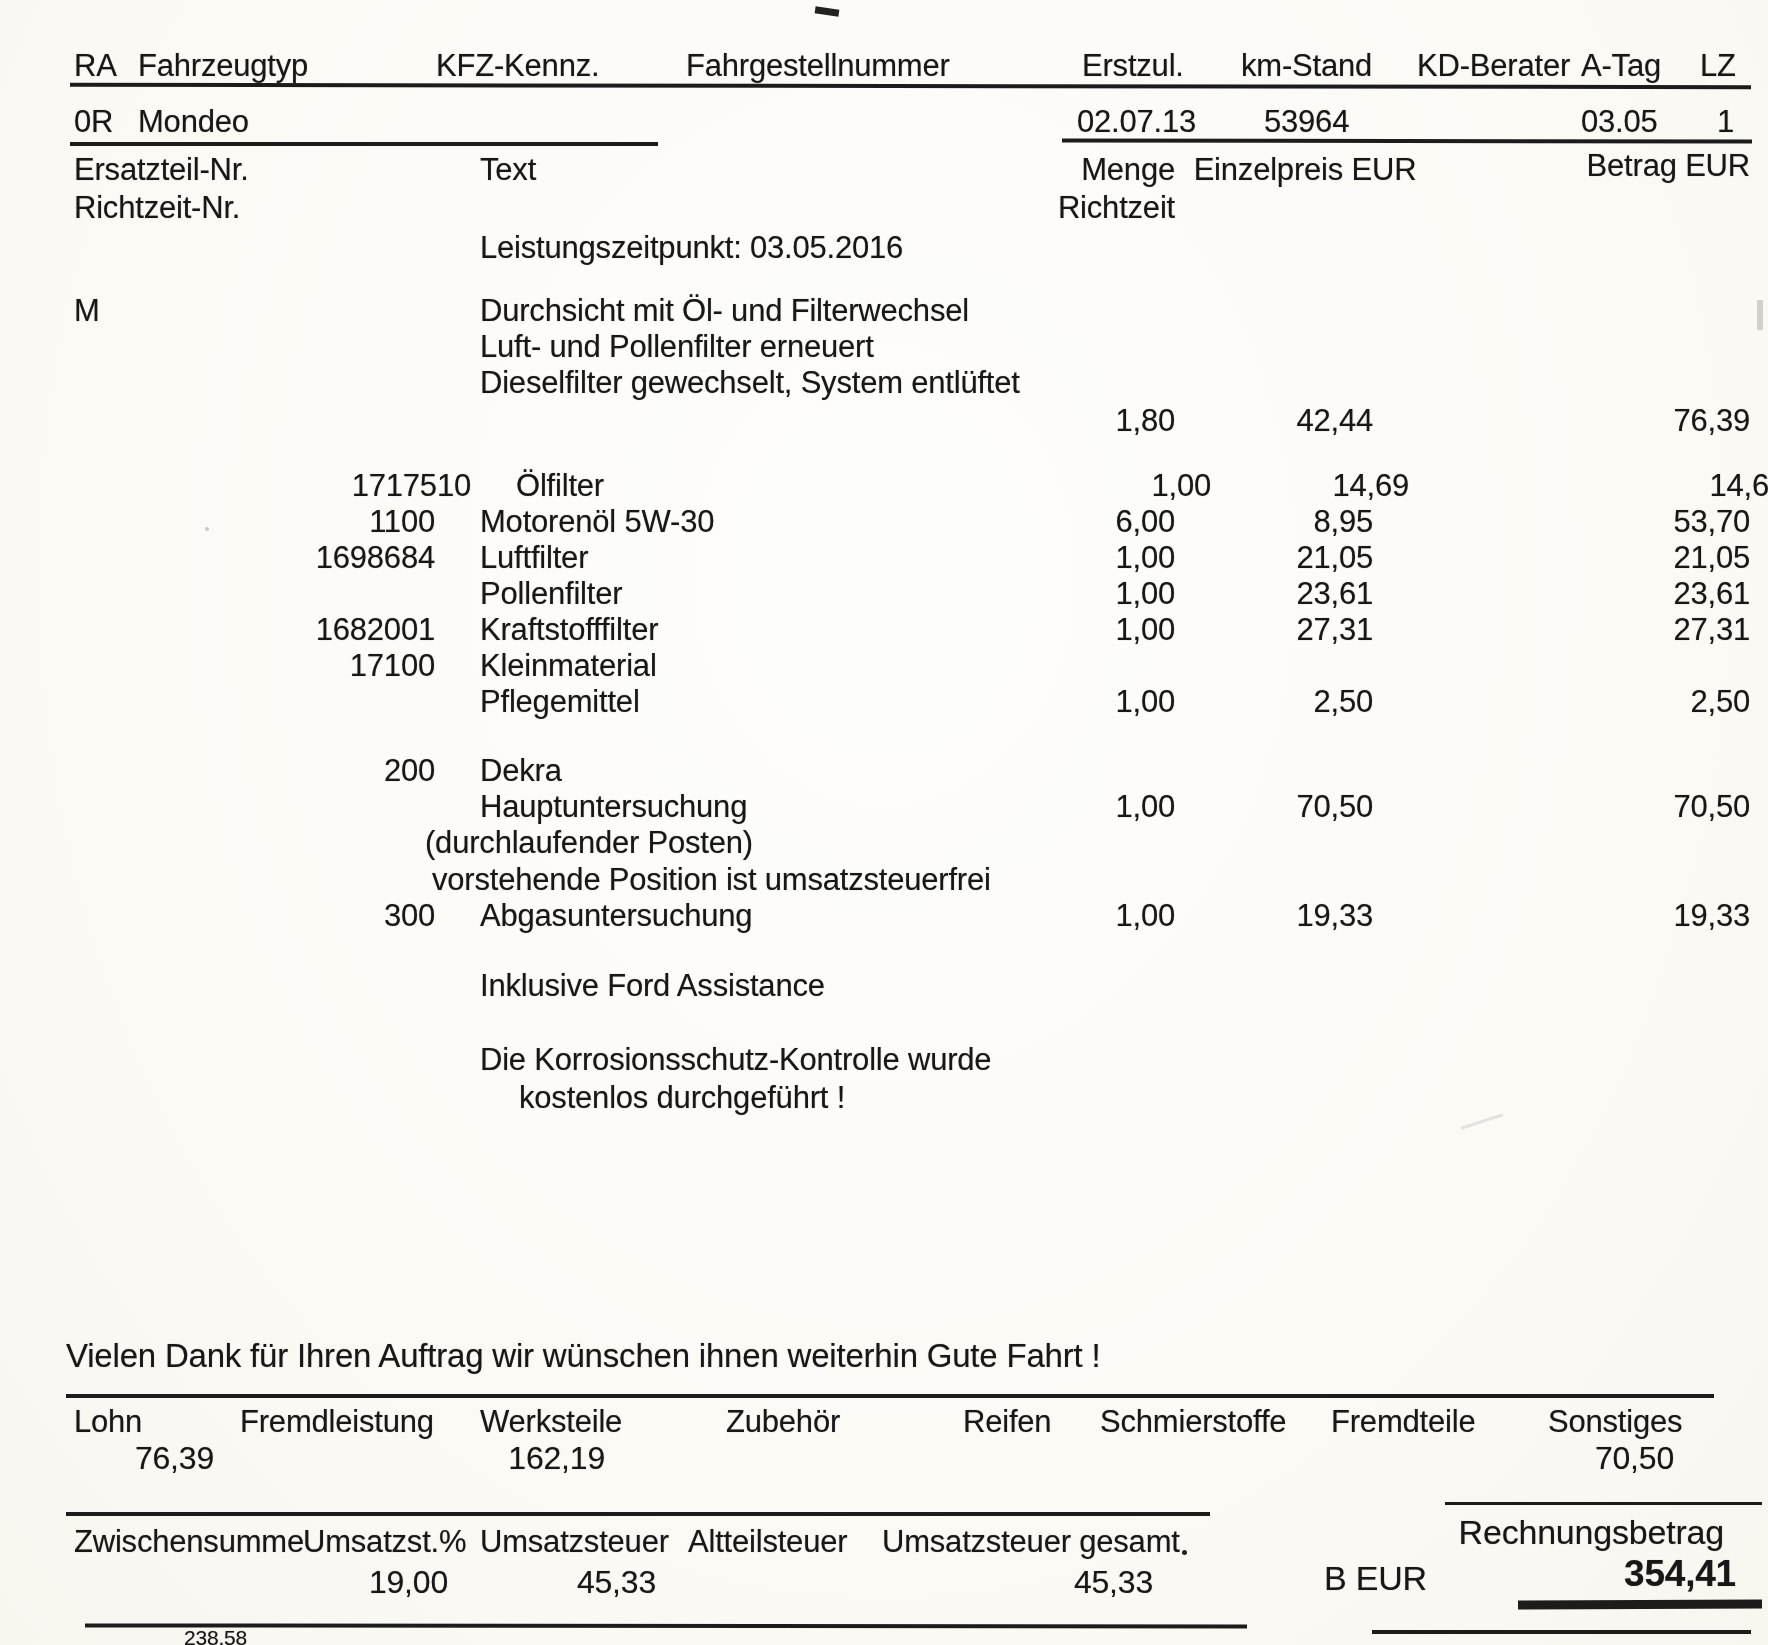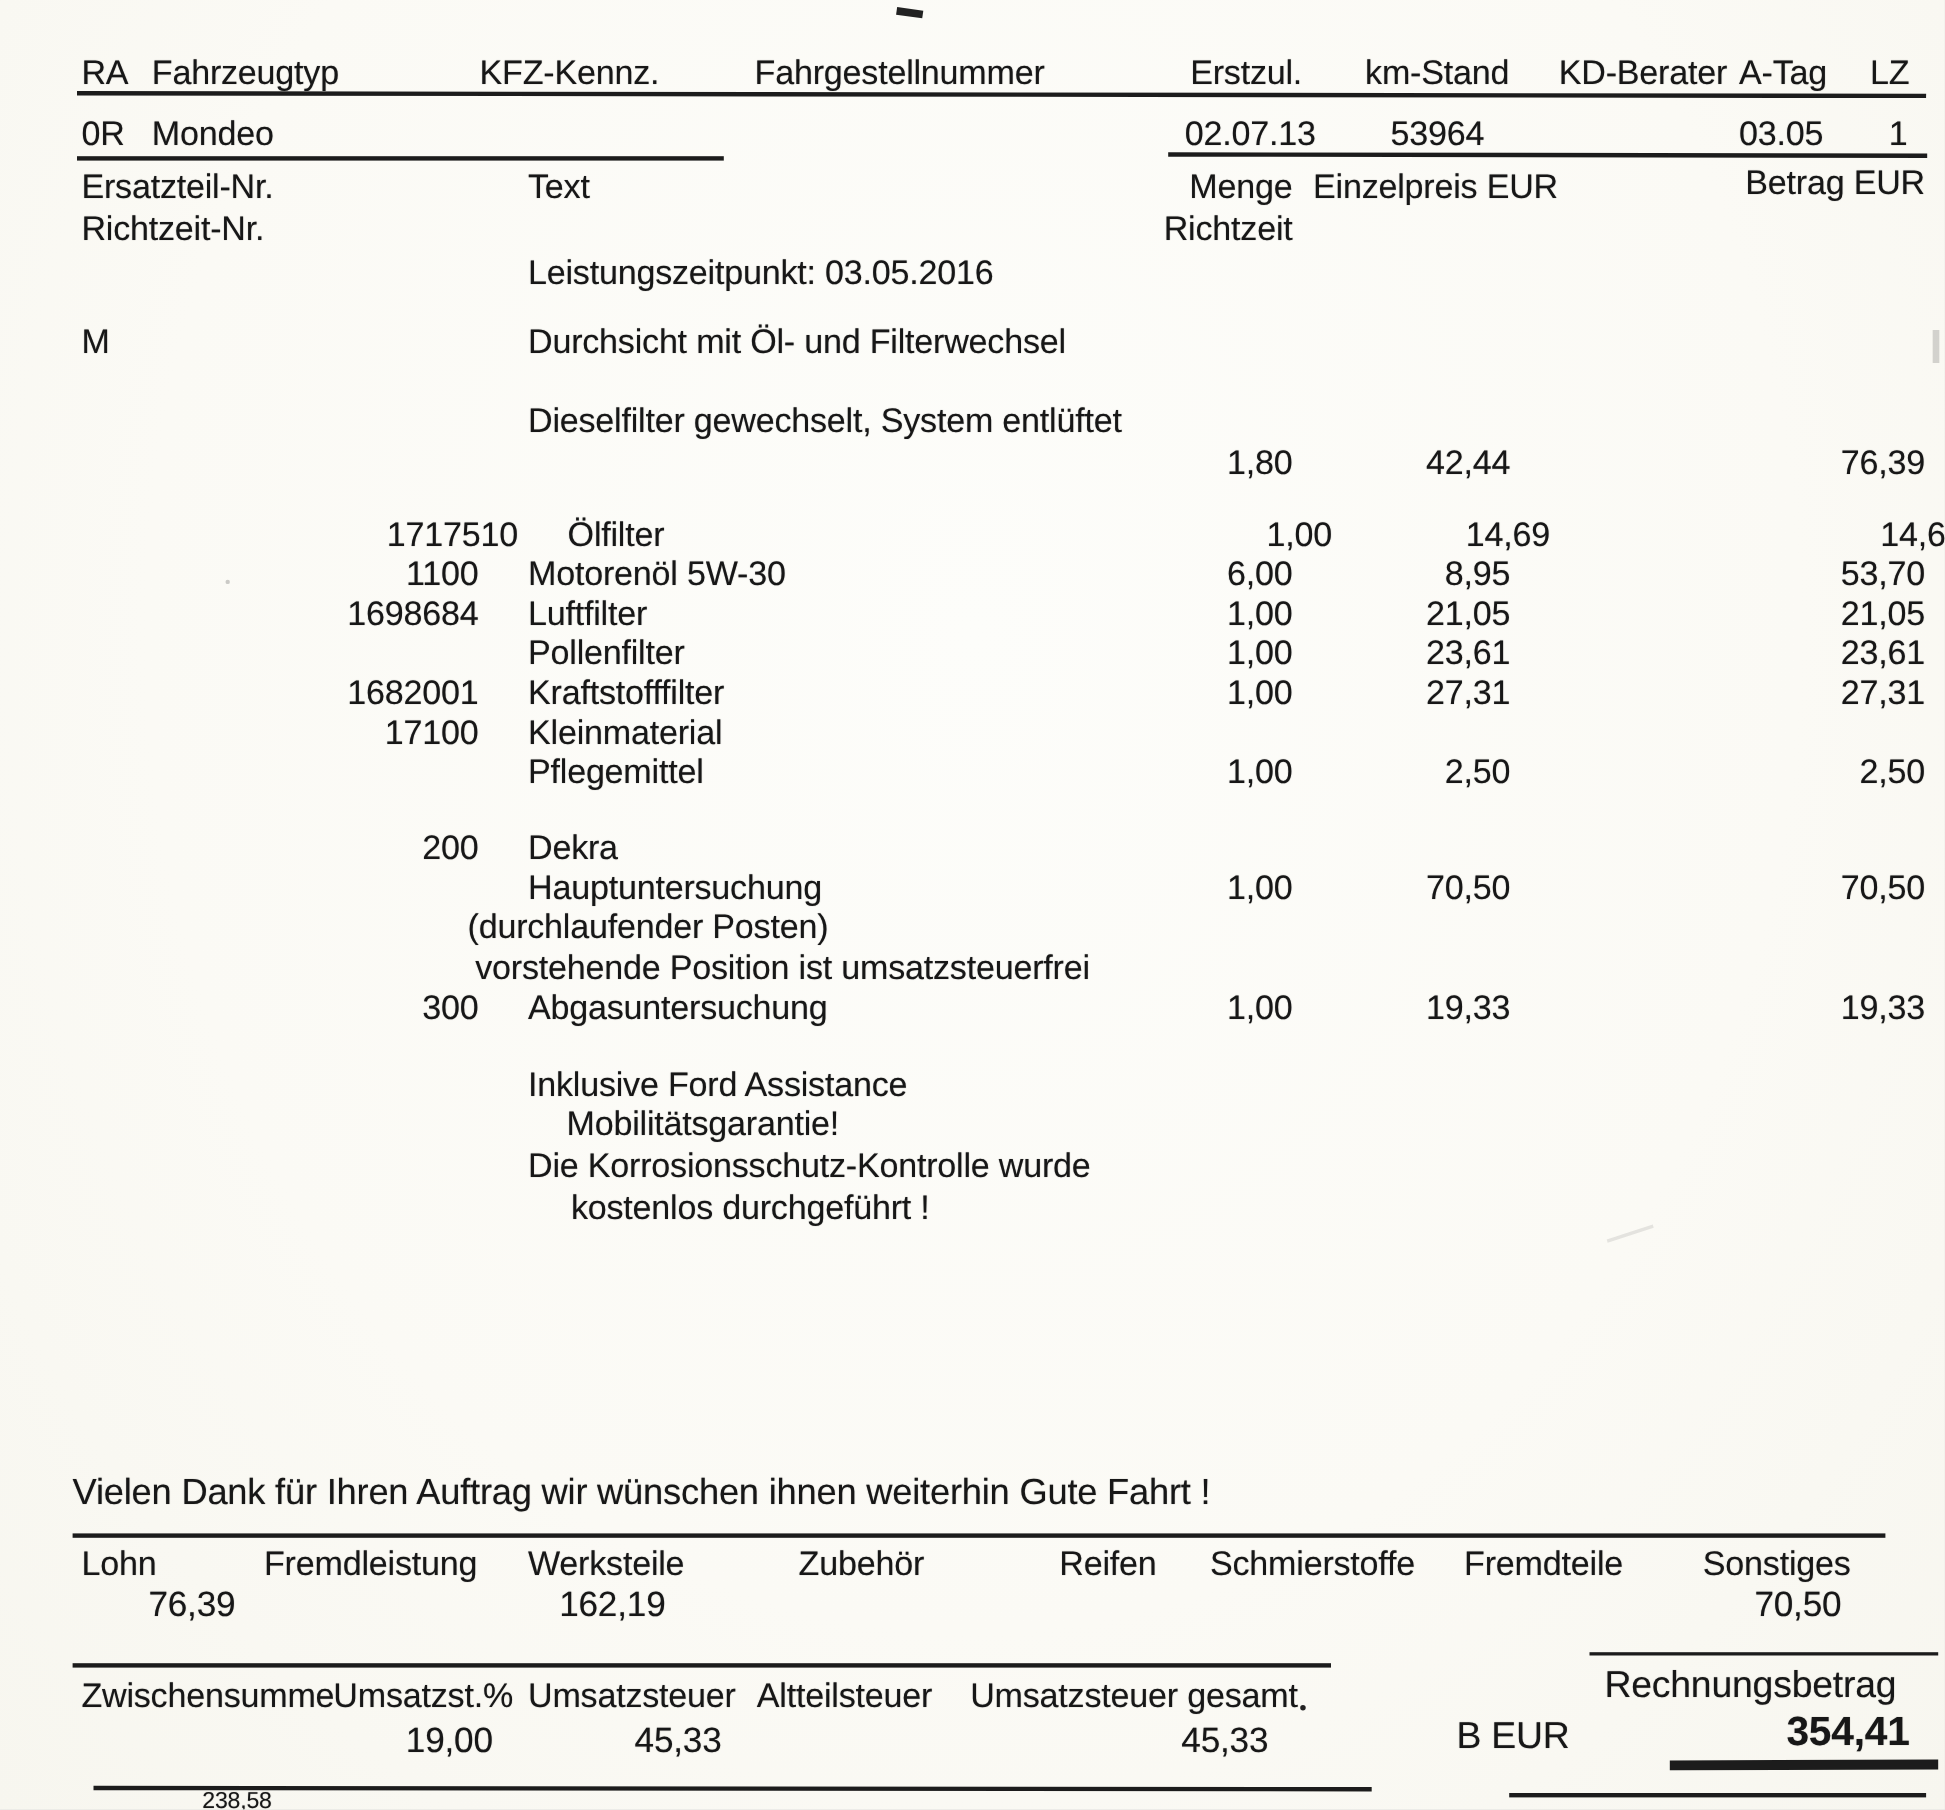--- a/index.html
+++ b/index.html
@@ -75,20 +75,23 @@
   <div class="t right" style="left:975px;top:190px;width:200px;">Richtzeit</div>
   <div class="t center" style="left:1180px;top:152px;width:250px;">Einzelpreis EUR</div>
   <div class="t right" style="left:1548px;top:148px;width:202px;">Betrag EUR</div>
 
   <div class="t" style="left:480px;top:230px;">Leistungszeitpunkt: 03.05.2016</div>
 
   <div class="row" style="top:293px;">
     <span class="cell code-left">M</span>
     <span class="cell txt">Durchsicht mit Öl- und Filterwechsel</span>
   </div>
+  <div class="row" style="top:329px;">
+    <span class="cell txt">Luft- und Pollenfilter erneuert</span>
+  </div>
   <div class="row" style="top:365px;">
     <span class="cell txt">Dieselfilter gewechselt, System entlüftet</span>
   </div>
   <div class="row" style="top:403px;">
     <span class="cell qty">1,80</span>
     <span class="cell unit">42,44</span>
     <span class="cell amt">76,39</span>
   </div>
 
   <div class="row" style="top:468px;margin-left:36px;">
@@ -155,23 +158,20 @@
   <div class="row" style="top:898px;">
     <span class="cell code">300</span>
     <span class="cell txt">Abgasuntersuchung</span>
     <span class="cell qty">1,00</span>
     <span class="cell unit">19,33</span>
     <span class="cell amt">19,33</span>
   </div>
 
   <div class="row" style="top:968px;">
     <span class="cell txt">Inklusive Ford Assistance</span>
-  </div>
-  <div class="row" style="top:1004px;">
-    <span class="cell txt i1">Mobilitätsgarantie!</span>
   </div>
   <div class="row" style="top:1042px;">
     <span class="cell txt">Die Korrosionsschutz-Kontrolle wurde</span>
   </div>
   <div class="row" style="top:1080px;">
     <span class="cell txt i2">kostenlos durchgeführt !</span>
   </div>
 
   <div class="t" style="left:66px;top:1338px;font-size:33px;">Vielen Dank für Ihren Auftrag wir wünschen ihnen weiterhin Gute Fahrt !</div>
 

